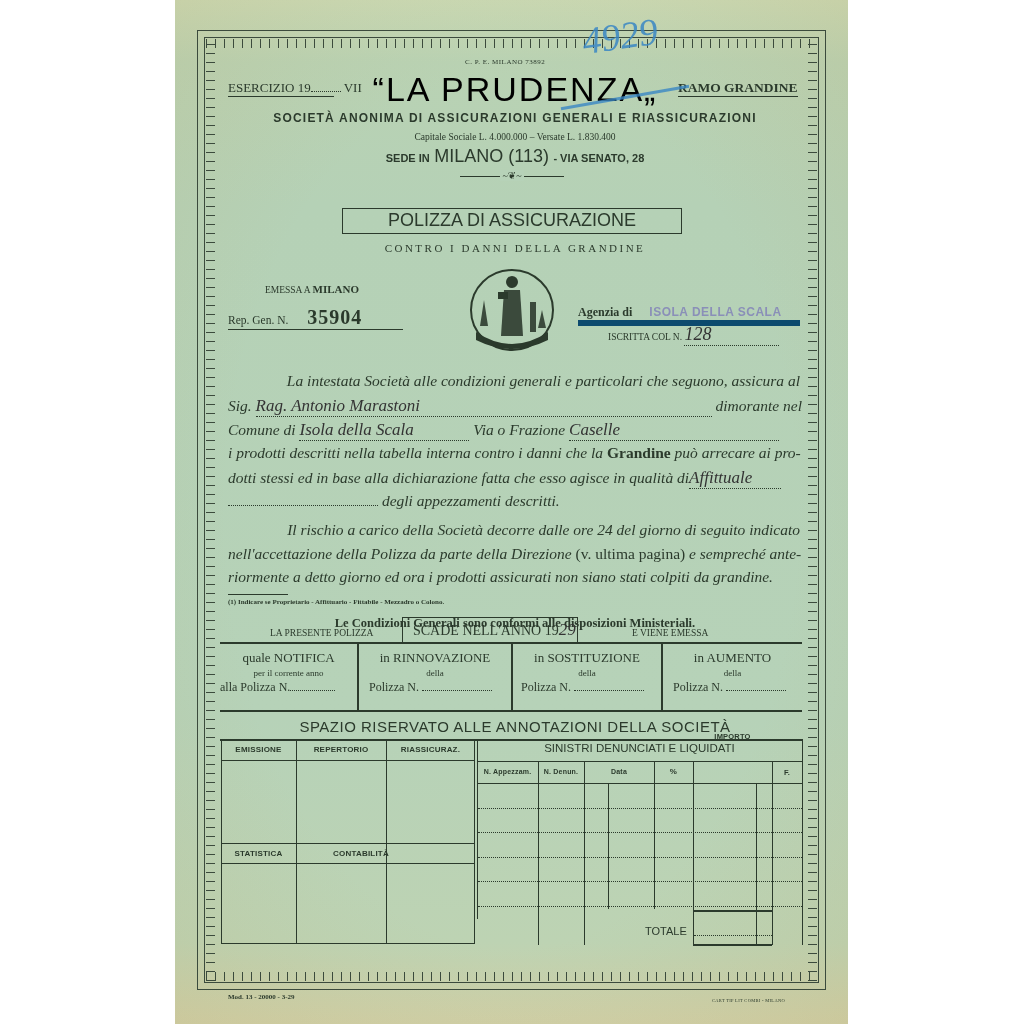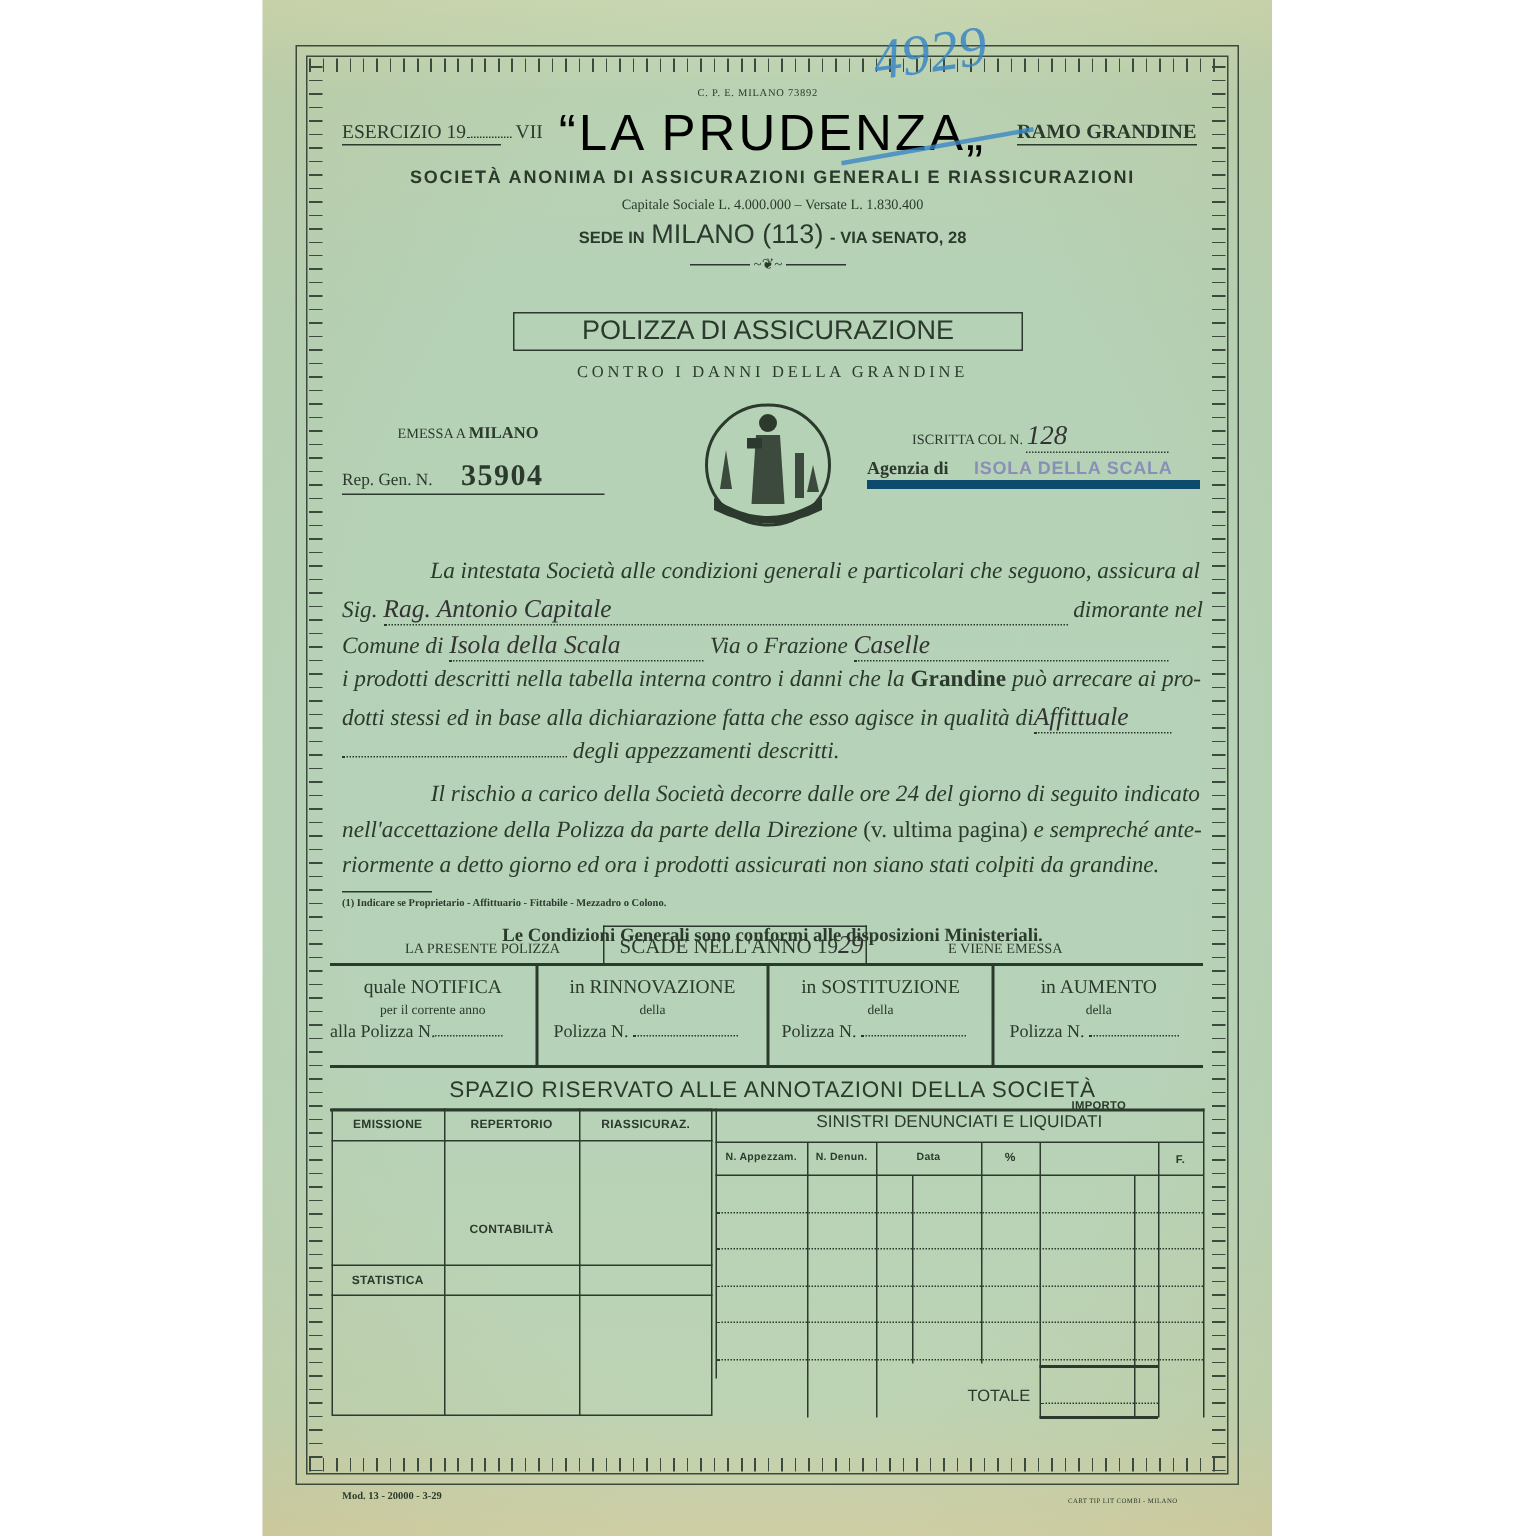--- a/index.html
+++ b/index.html
@@ -71,31 +71,31 @@
   <path d="M36 24 L52 24 L55 70 L33 70 Z" fill="#3b4a3c"></path>
   <rect x="30" y="26" width="10" height="7" fill="#2b3a2c"></rect>
   <path d="M12 60 L16 34 L20 60 Z" fill="#3b4a3c"></path>
   <rect x="62" y="36" width="6" height="30" fill="#3b4a3c"></rect>
   <path d="M70 62 L74 44 L78 62 Z" fill="#3b4a3c"></path>
   <path d="M8 66 Q44 90 80 66 L80 74 Q44 92 8 74 Z" fill="#2b3a2c"></path>
 </svg>
 
 <div class="abs" style="left:608px;top:280px;width:190px;font-size:9.5px;">
   <span>ISCRITTA COL N.</span>
-  <span class="dots hand" style="width:95px;font-size:18px;">128</span>
+  <span class="dots hand" style="width:95px;font-size:18px;margin-top:44px;">128</span>
 </div>
 <div class="abs" style="left:578px;top:305px;width:222px;font-size:12px;font-weight:bold;border-bottom:6px solid #0c4a6e;">
   <span>Agenzia di</span>
   <span style="font-family:'Liberation Sans',sans-serif;font-size:12px;color:#8a8fb8;letter-spacing:0.5px;margin-left:14px;">ISOLA DELLA SCALA</span>
 </div>
 
 <div class="body-line" style="top:372px;text-align:right;">La intestata Società alle condizioni generali e particolari che seguono, assicura al</div>
 <div class="body-line" style="top:396px;">
   <span>Sig.</span>
-  <span class="dots hand" style="width:456px;font-size:17px;">Rag. Antonio Capitale</span>
+  <span class="dots hand" style="width:456px;font-size:17px;">Rag. Antonio Marastoni</span>
   <span>dimorante nel</span>
 </div>
 <div class="body-line" style="top:420px;">
   <span>Comune di</span>
   <span class="dots hand" style="width:170px;font-size:17px;">Isola della Scala</span>
   <span>Via o Frazione</span>
   <span class="dots hand" style="width:210px;font-size:17px;">Caselle</span>
 </div>
 <div class="body-line" style="top:444px;">
   <span>i prodotti descritti nella tabella interna contro i danni che la</span>
@@ -159,21 +159,21 @@
 <div class="abs" style="left:221px;top:739px;width:254px;height:205px;border:1.2px solid #2b3a2c;box-sizing:border-box;"></div>
 <div class="tbl-line" style="left:296px;top:739px;width:1.2px;height:205px;"></div>
 <div class="tbl-line" style="left:386px;top:739px;width:1.2px;height:205px;"></div>
 <div class="tbl-line" style="left:221px;top:760px;width:254px;height:1px;"></div>
 <div class="tbl-line" style="left:221px;top:843px;width:254px;height:1.2px;"></div>
 <div class="tbl-line" style="left:221px;top:863px;width:254px;height:1px;"></div>
 <div class="th" style="left:221px;top:745px;width:75px;">EMISSIONE</div>
 <div class="th" style="left:296px;top:745px;width:90px;">REPERTORIO</div>
 <div class="th" style="left:386px;top:745px;width:89px;">RIASSICURAZ.</div>
 <div class="th" style="left:221px;top:849px;width:75px;">STATISTICA</div>
-<div class="th" style="left:296px;top:815px;width:90px;">CONTABILITÀ</div>
+<div class="th" style="left:296px;top:849px;width:90px;padding-left:20px;">CONTABILITÀ</div>
 
 <div class="tbl-line" style="left:477px;top:739px;width:1.2px;height:180px;"></div>
 <div class="tbl-line" style="left:802px;top:739px;width:1.2px;height:206px;"></div>
 <div class="abs" style="left:477px;width:325px;text-align:center;top:742px;font-size:11.5px;font-family:'Liberation Sans',sans-serif;">SINISTRI DENUNCIATI E LIQUIDATI</div>
 <div class="tbl-line" style="left:477px;top:761px;width:325px;height:1px;"></div>
 <div class="tbl-line" style="left:538px;top:762px;width:1.2px;height:183px;"></div>
 <div class="tbl-line" style="left:584px;top:762px;width:1.2px;height:183px;"></div>
 <div class="tbl-line" style="left:608px;top:784px;width:1px;height:125px;"></div>
 <div class="tbl-line" style="left:654px;top:762px;width:1.2px;height:147px;"></div>
 <div class="tbl-line" style="left:693px;top:762px;width:1.2px;height:183px;"></div>

